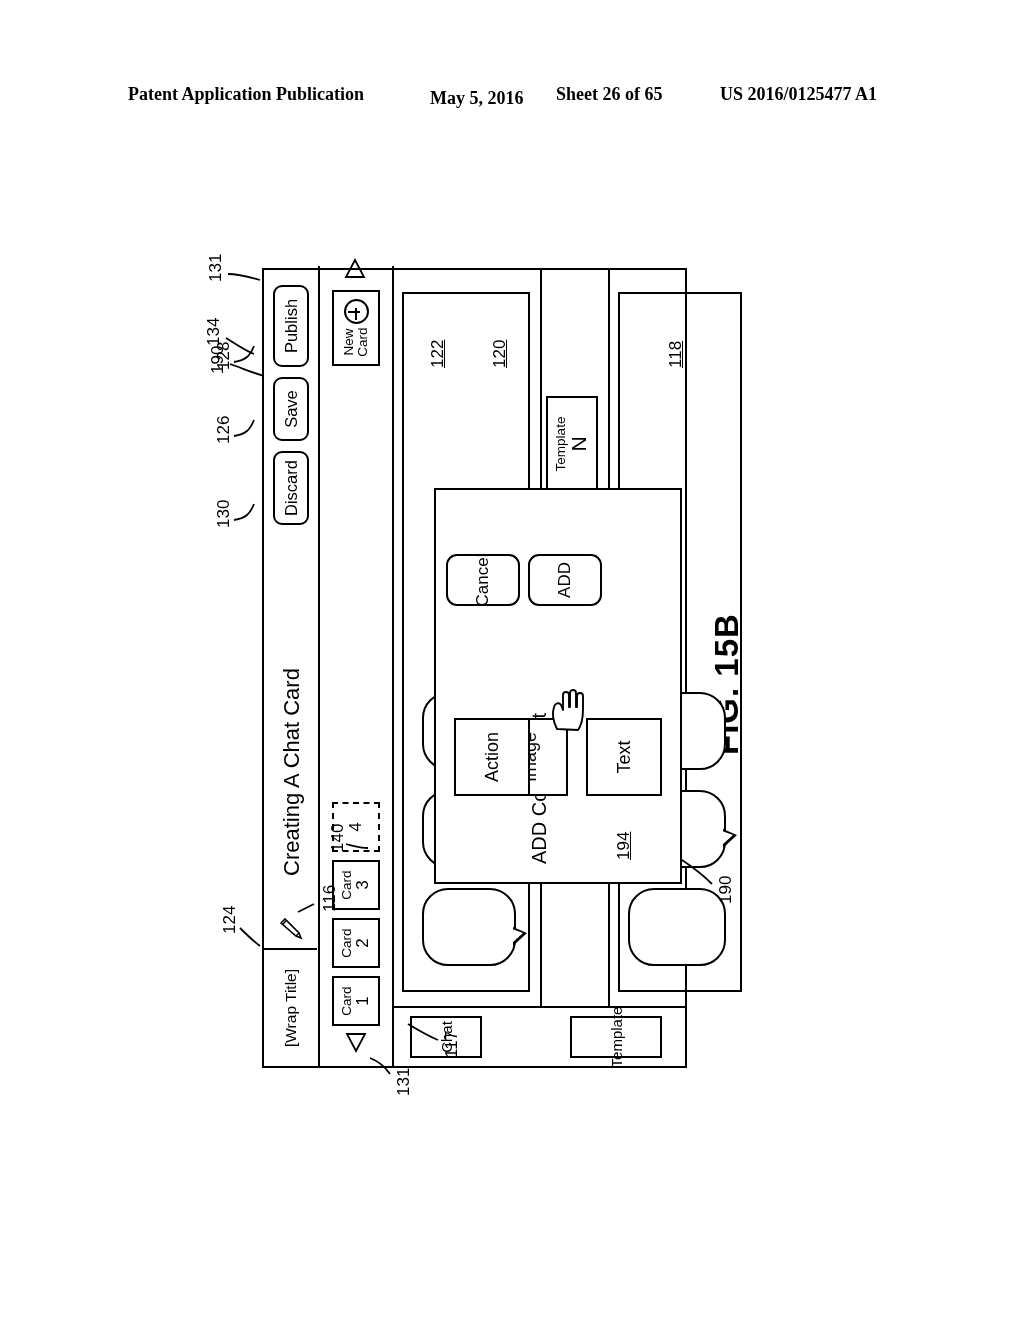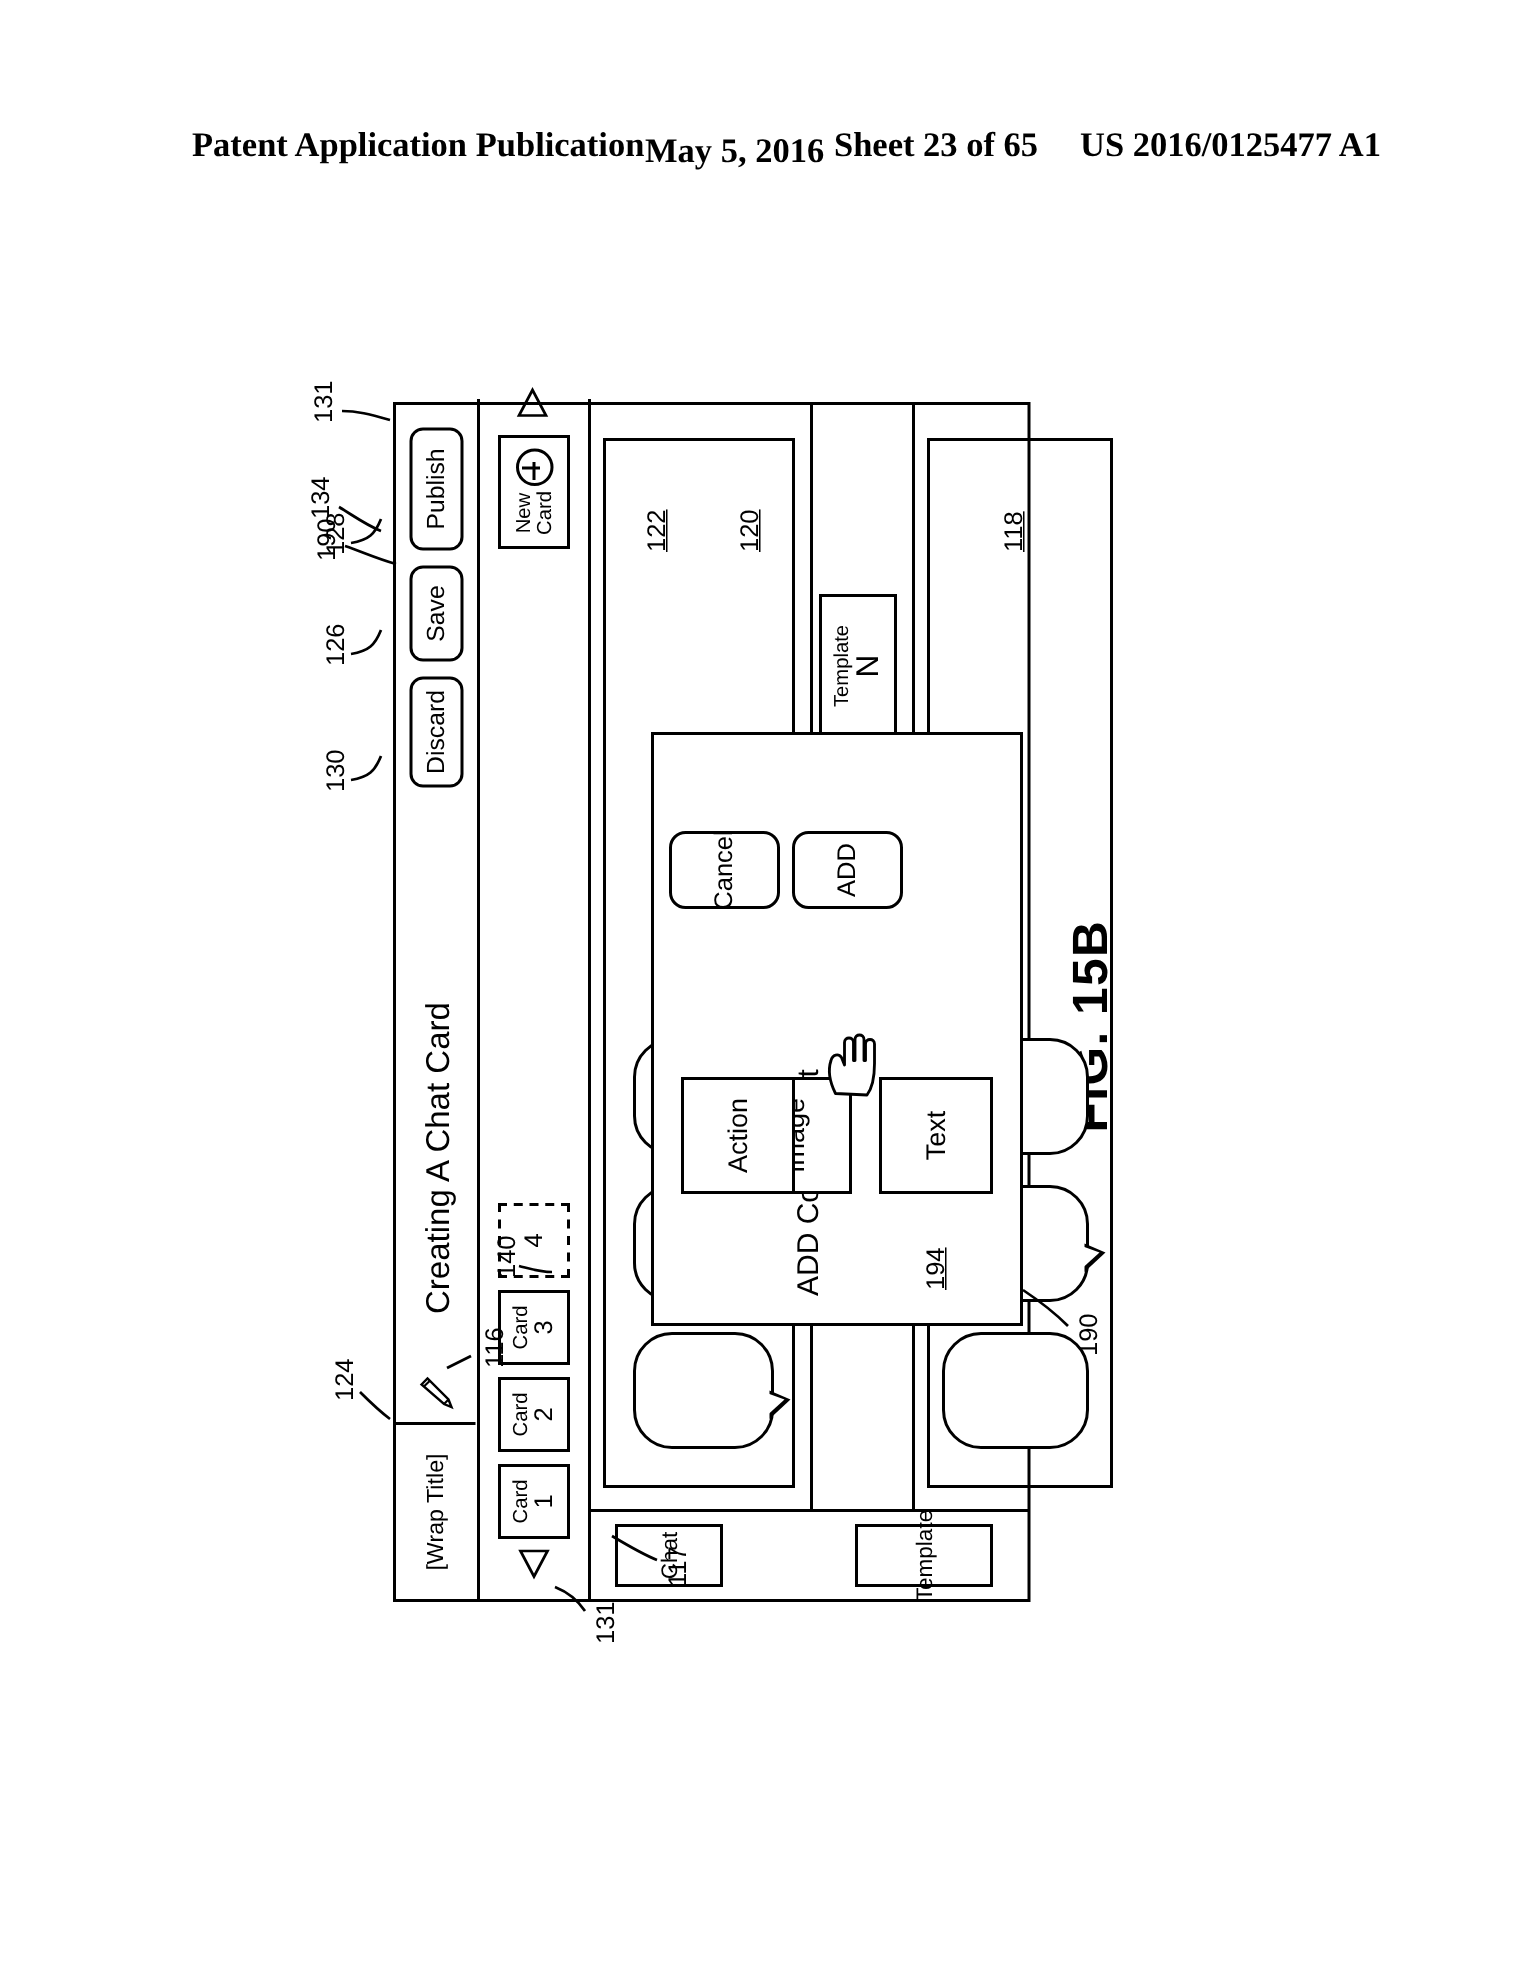--- a/index.html
+++ b/index.html
@@ -19,21 +19,21 @@
 
   
   #page-header {
     position: absolute;
     top: 84px;
     left: 0;
     width: 1024px;
     height: 30px;
     font-family: "Liberation Serif", serif;
     font-weight: bold;
-    font-size: 23px;
+    font-size: 18px;
     letter-spacing: 0px;
     white-space: nowrap;
   }
   #page-header .hdr-pub   { position: absolute; left: 128px; top: 0; }
   #page-header .hdr-date  { position: absolute; left: 430px; top: 4px; }
   #page-header .hdr-sheet { position: absolute; left: 556px; top: 0; }
   #page-header .hdr-pat   { position: absolute; left: 720px; top: 0; }
 
   
   
@@ -440,21 +440,21 @@
     position: absolute;
     z-index: 45;
   }
 </style>
 </head>
 <body>
 
 <div id="page-header">
   <span class="hdr-pub">Patent Application Publication</span>
   <span class="hdr-date">May 5, 2016</span>
-  <span class="hdr-sheet">Sheet 23 of 65</span>
+  <span class="hdr-sheet">Sheet 26 of 65</span>
   <span class="hdr-pat">US 2016/0125477 A1</span>
 </div>
 
 <div id="figure-stage">
  <div id="figure-inner">
 
   <div id="fig-label">FIG. 15B</div>
 
   <svg class="leader-svg" viewBox="0 0 840 540">
 

